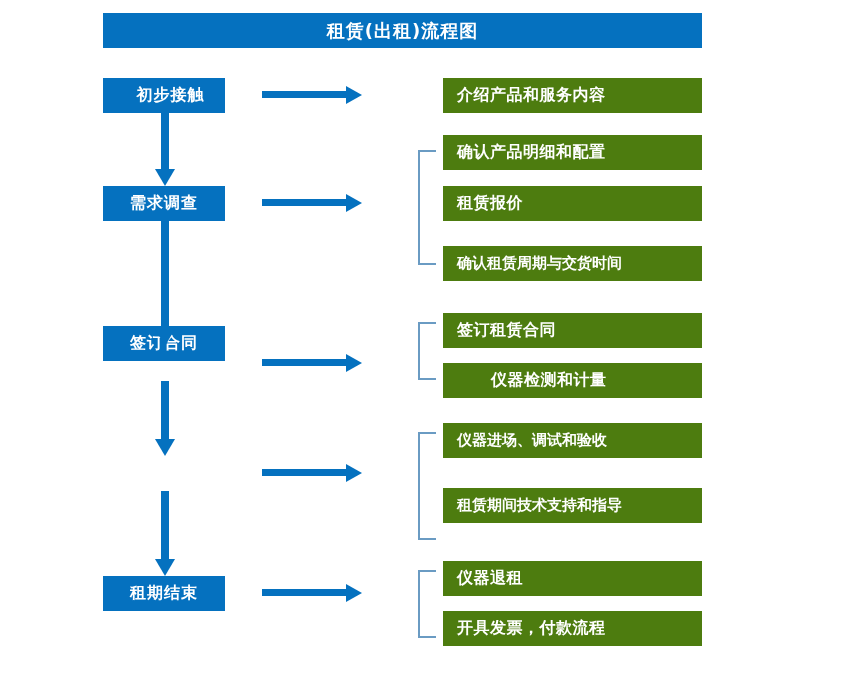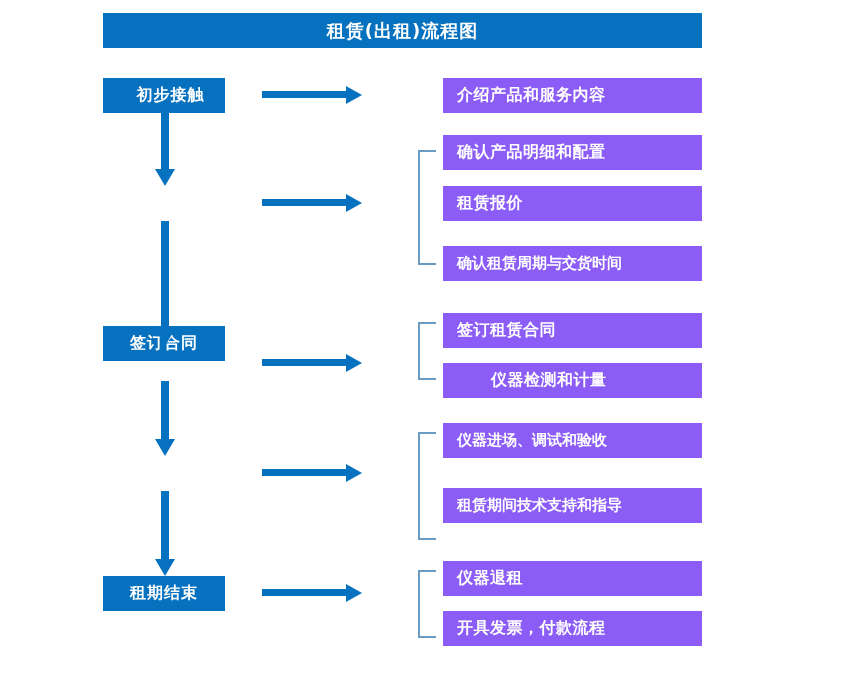--- a/index.html
+++ b/index.html
@@ -56,21 +56,21 @@
     letter-spacing: 1px;
     box-sizing: border-box;
   }
 
   
   .detail-box {
     position: absolute;
     left: 443px;
     width: 259px;
     height: 35px;
-    background: #8b5cf6;
+    background: #4d7c0f;
     color: #ffffff;
     display: flex;
     align-items: center;
     justify-content: flex-start;
     padding-left: 14px;
     font-size: 16px;
     font-weight: bold;
     letter-spacing: 0.5px;
     box-sizing: border-box;
     white-space: nowrap;
@@ -98,20 +98,21 @@
 </style>
 </head>
 <body>
 
 <div id="canvas">
 
   <div class="title-banner">租赁(出租)流程图</div>
 
   <div class="stage-box" style="top:78px;padding-left:13px;">初步接触</div>
 
+  <div class="stage-box" style="top:186px;">需求调查</div>
 
   <div class="stage-box" style="top:326px;">签订合同</div>
 
 
   <div class="stage-box" style="top:576px;">租期结束</div>
 
   <div class="arrow-v" style="left:155px; top:113px;">
     <svg width="20" height="73" viewBox="0 0 20 73">
       <rect x="6" y="0" width="8" height="58" fill="#0571BF"></rect>
       <polygon points="0,56 20,56 10,73" fill="#0571BF"></polygon>

